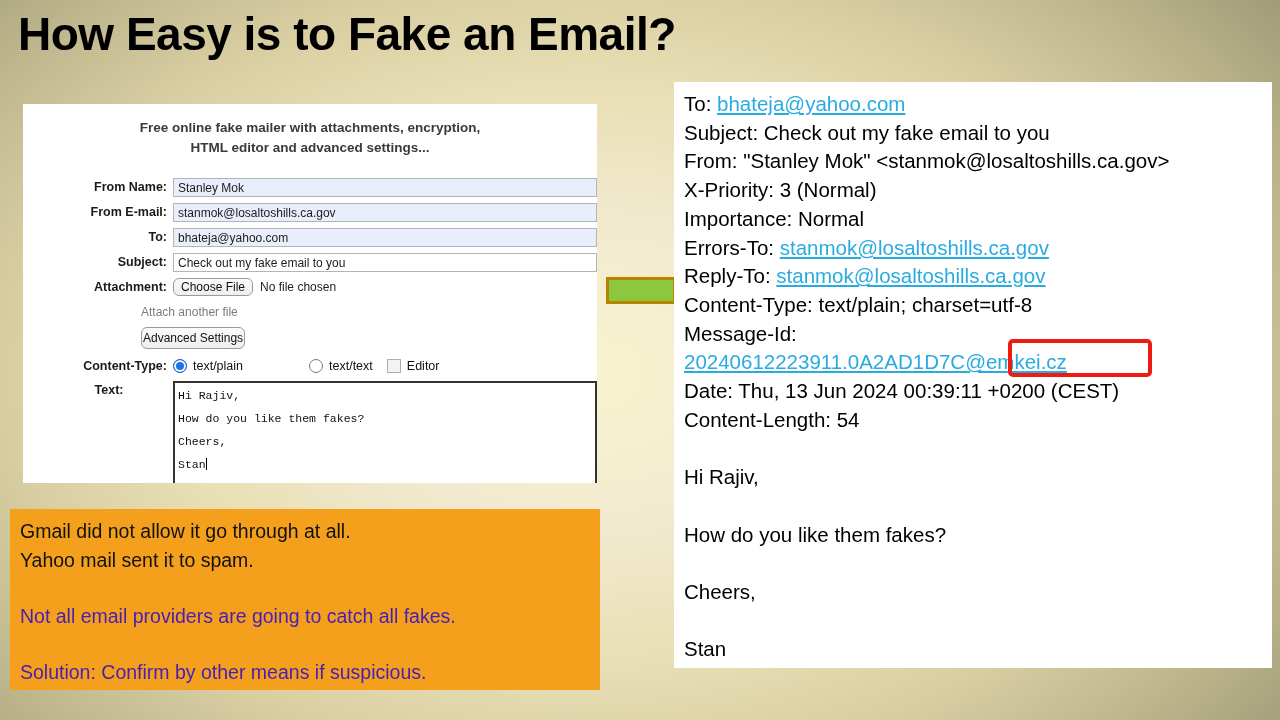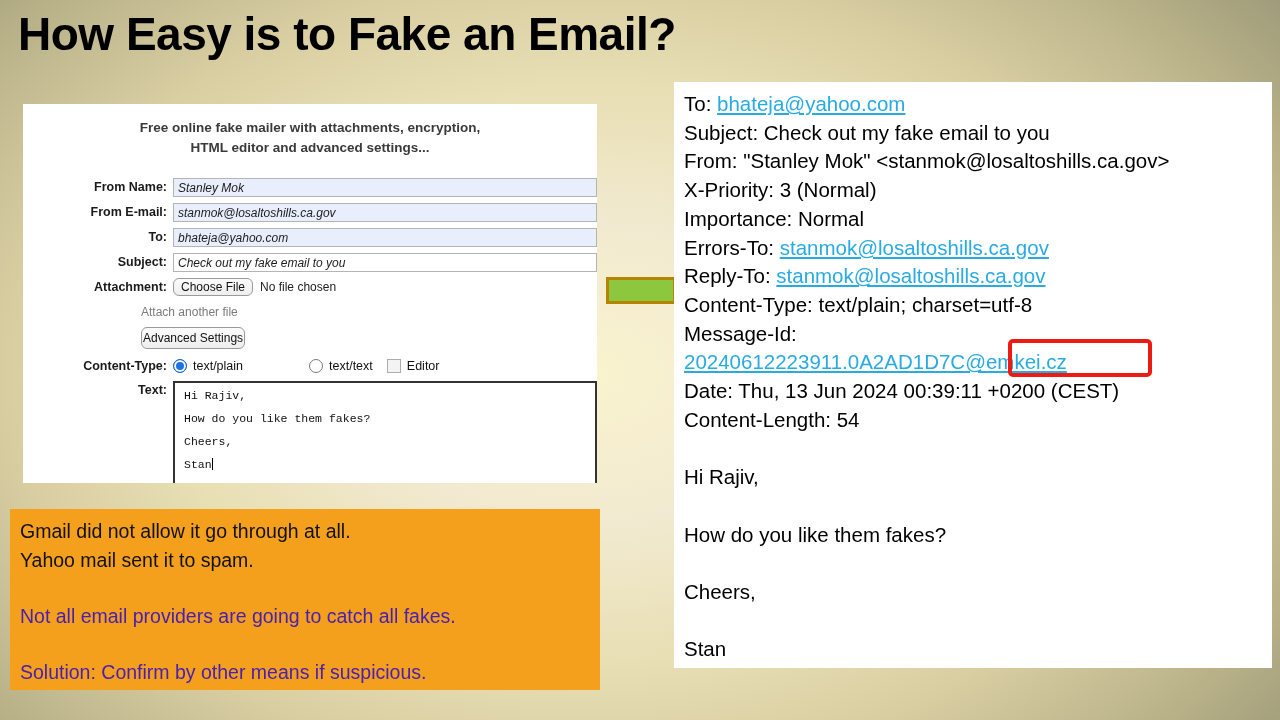--- a/index.html
+++ b/index.html
@@ -99,21 +99,20 @@
     line-height: 19px;
     border: 1px solid #b4b4b4;
     background: #e8eefb;
     font-size: 12px;
     color: #1c1c1c;
     padding: 0 4px;
     box-sizing: border-box;
     font-family: "Liberation Sans", sans-serif;
     white-space: nowrap;
     overflow: hidden;
-    font-style: italic;
   }
   .finput.white { background: #ffffff; }
   .fbtn {
     display: inline-block;
     border: 1px solid #9a9a9a;
     background: linear-gradient(#fbfbfb, #eeeeee);
     border-radius: 6px;
     font-size: 12px;
     padding: 1px 7px;
     color: #111;
@@ -168,21 +167,21 @@
   }
   .ftextarea {
     width: 440px;
     height: 120px;
     border: 2px solid #333333;
     background: #ffffff;
     font-family: "Liberation Mono", monospace;
     font-size: 11.5px;
     line-height: 2.0;
     color: #111;
-    padding: 1px 9px;
+    padding: 1px 3px;
     box-sizing: border-box;
     white-space: pre;
     overflow: hidden;
   }
   .caret {
     display: inline-block;
     width: 1px;
     height: 12px;
     background: #000;
     vertical-align: -2px;
@@ -316,21 +315,21 @@
           <span class="gap-a"></span>
           <span class="radio"></span>
           <span class="rlabel">text/text</span>
           <span class="gap-b"></span>
           <span class="ckbox"></span>
           <span class="rlabel">Editor</span>
         </div>
       </div>
 
       <div class="frow textarea-wrap" style="margin-top:2px;align-items:flex-start;">
-        <div class="flabel" style="padding-top:2px;">Text:</div>
+        <div class="flabel" style="padding-top:2px;text-align:center;">Text:</div>
         <div class="ftextarea"><span>Hi Rajiv,</span>
 <span>How do you like them fakes?</span>
 <span>Cheers,</span>
 <span>Stan</span><span class="caret"></span></div>
       </div>
 
     </div>
   </div>
 
   <div id="email-panel">

